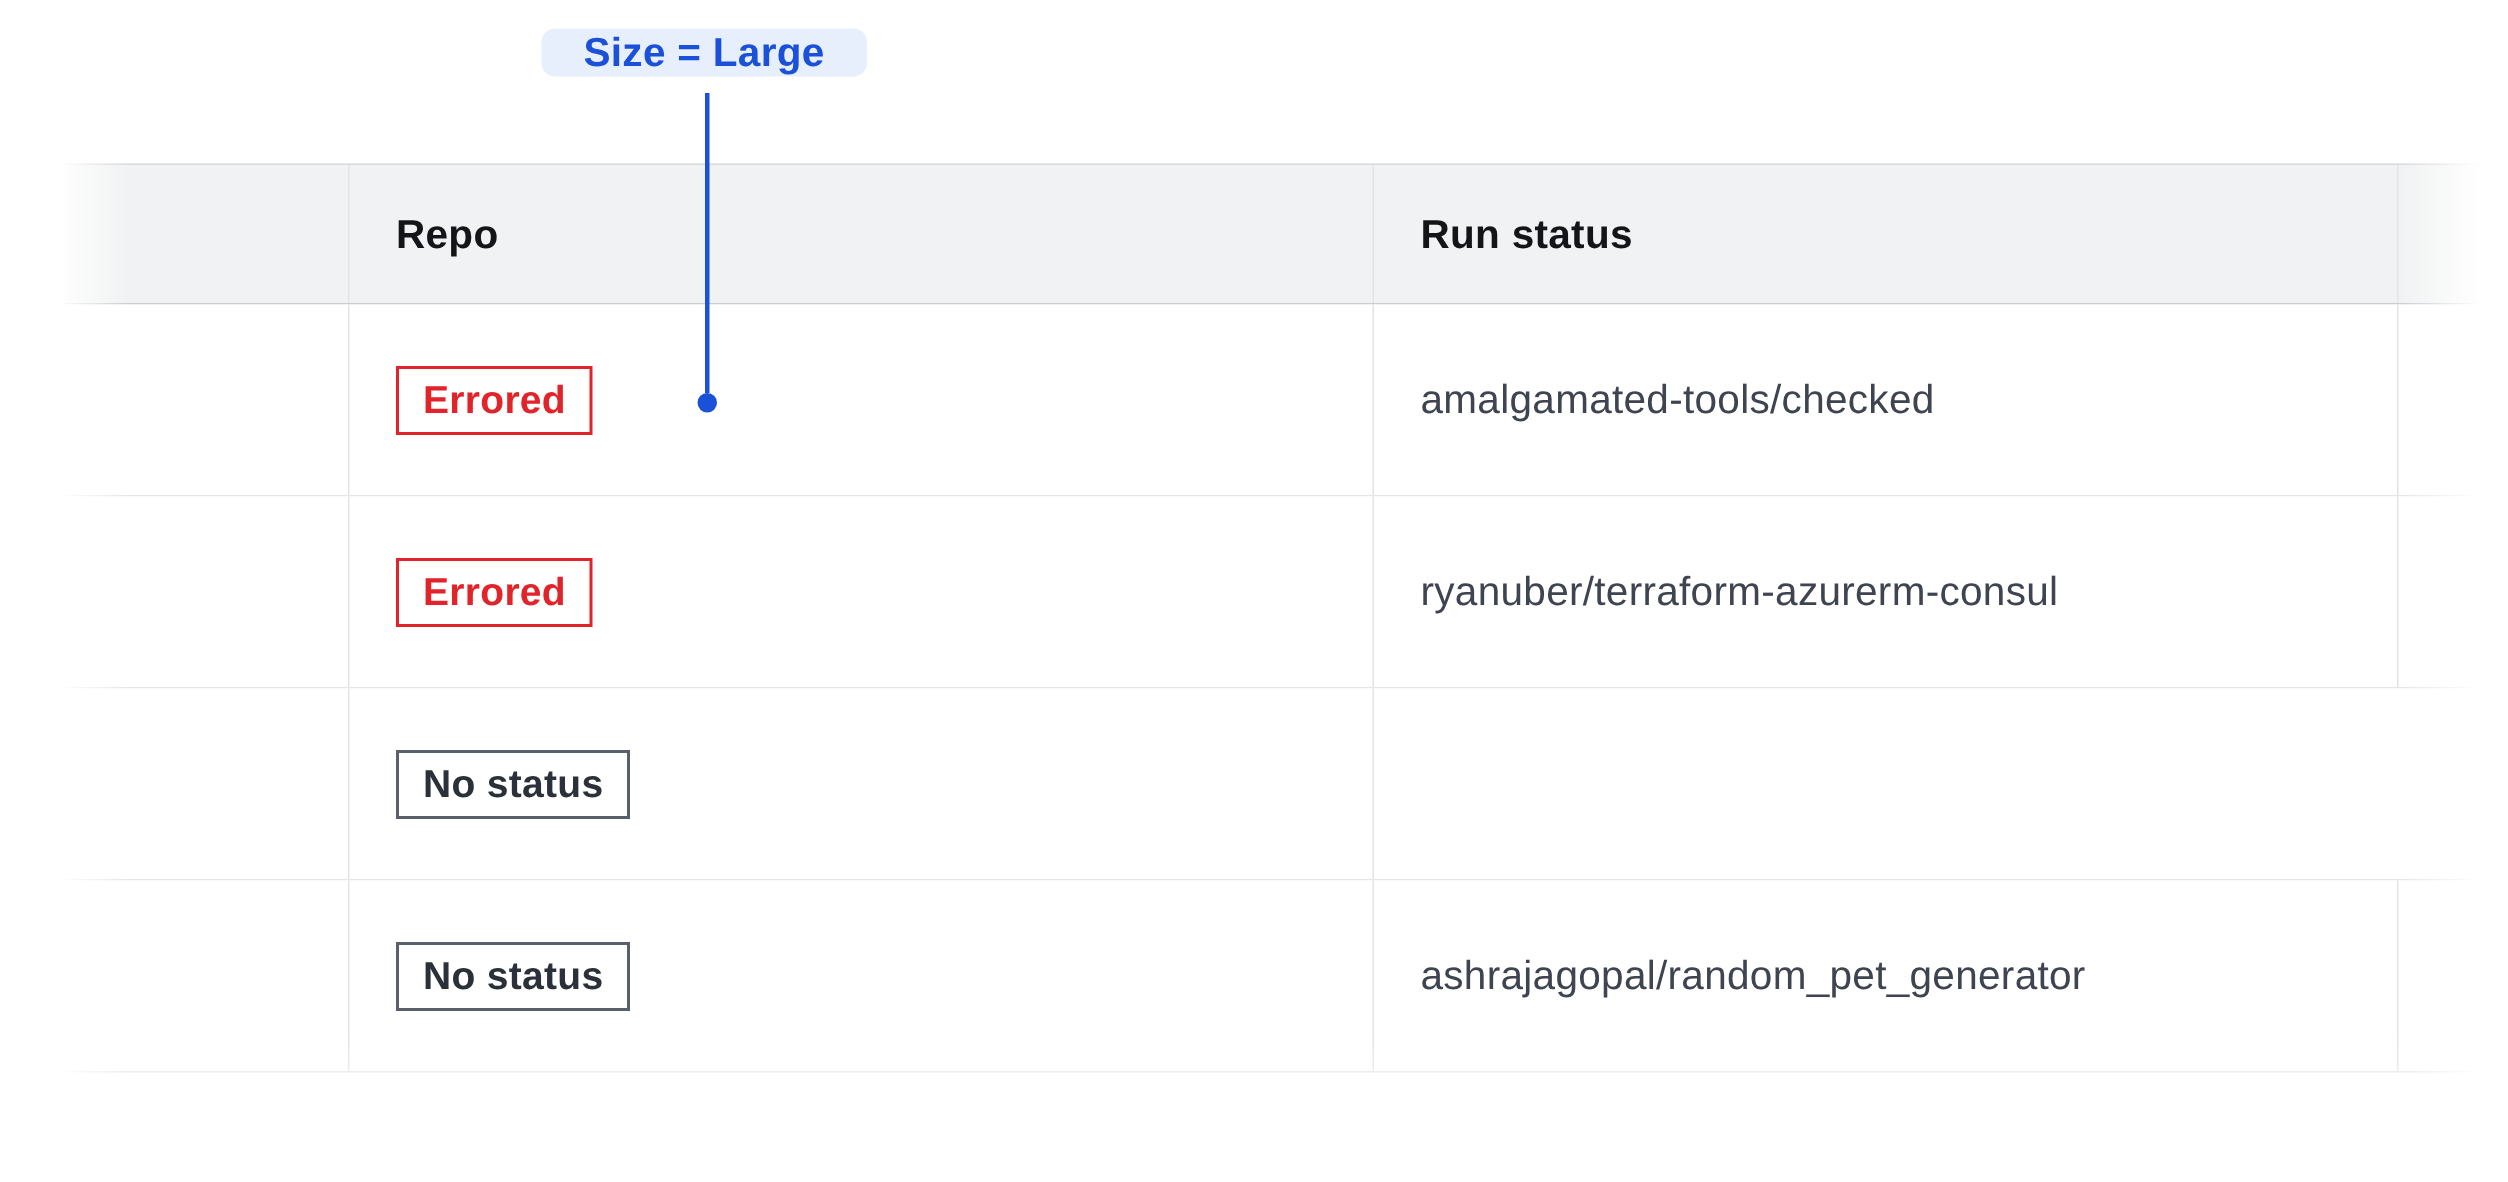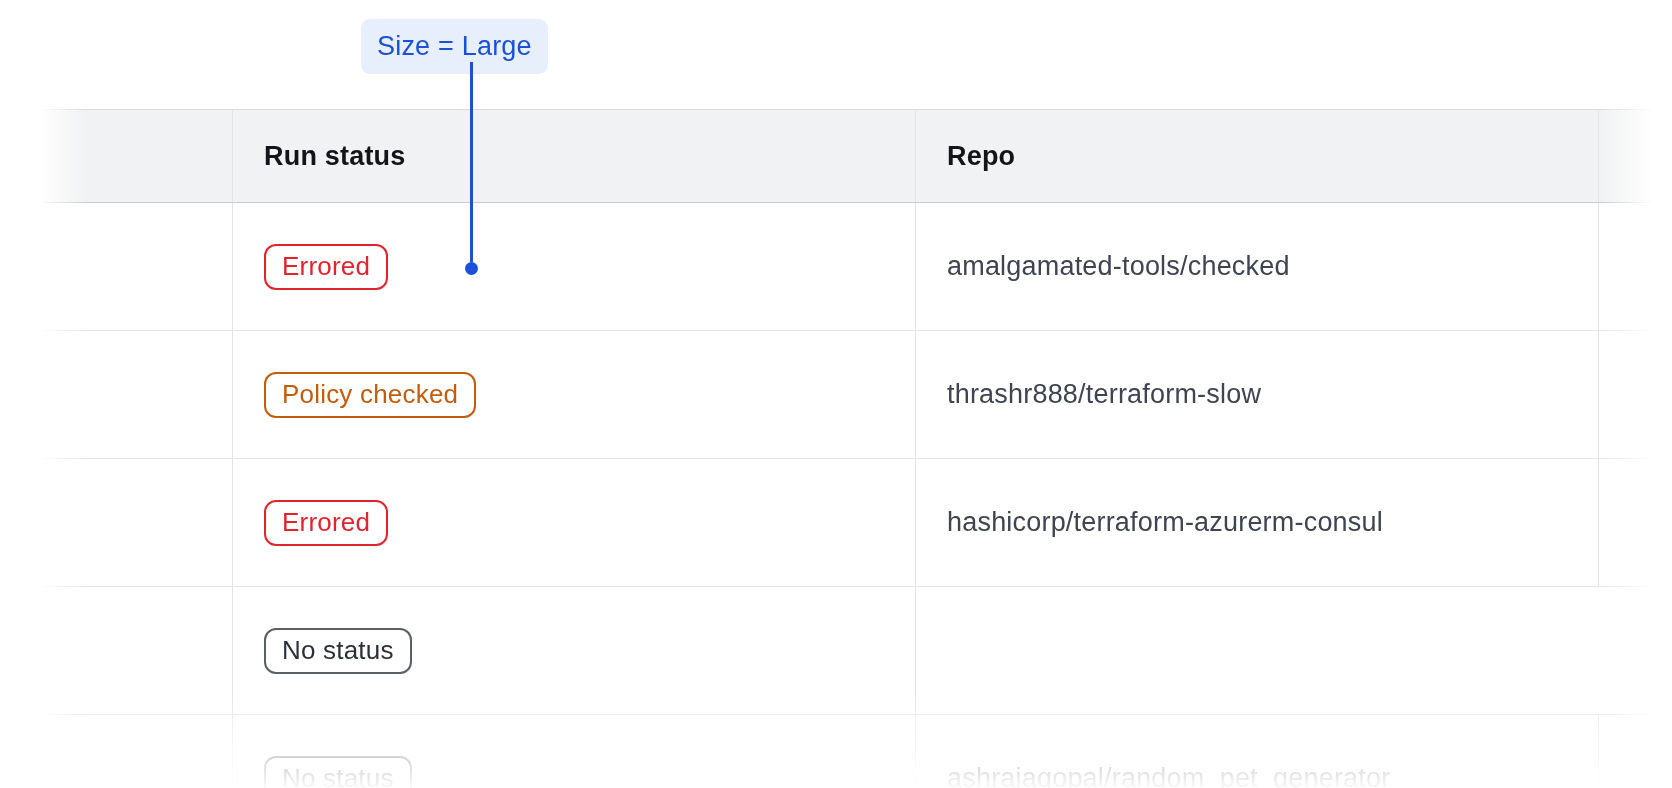--- a/index.html
+++ b/index.html
@@ -62,38 +62,38 @@
   .td.leading{padding-left:0;}
   .td.divided{border-left:1px solid var(--border-col);}
   .td.repo{
     font-size:27px;color:var(--repo-text);letter-spacing:.2px;
   }
 
   
   .badge{
     display:inline-flex;align-items:center;justify-content:center;
     height:46px;padding:0 16px;box-sizing:border-box;
-    border:2px solid;border-radius:12px;
-    font-size:26px;font-weight:400;letter-spacing:.2px;
+    border:2px solid;border-radius:0;
+    font-size:26px;font-weight:700;letter-spacing:.2px;
     white-space:nowrap;background:#ffffff;
   }
   .badge--errored{color:var(--errored);border-color:var(--errored);}
   .badge--policy{color:var(--policy-checked);border-color:var(--policy-checked);}
   .badge--neutral{color:var(--no-status-text);border-color:var(--no-status-border);text-align:center;}
 
   
   .annotation{position:absolute;left:0;top:0;z-index:10;}
   .callout-pill{
     position:absolute;left:361px;top:19px;
-    height:55px;padding:0 16px;
+    height:32px;padding:0 28px;
     display:inline-flex;align-items:center;
     background:var(--accent-bg);
     border-radius:9px;
     color:var(--accent);
-    font-size:27px;font-weight:400;letter-spacing:.2px;
+    font-size:27px;font-weight:700;letter-spacing:.2px;
     white-space:nowrap;
   }
   .callout-line{
     position:absolute;left:470px;top:62px;
     width:3px;height:200px;
     background:var(--accent);
   }
   .callout-dot{
     position:absolute;left:465px;top:262px;
     width:13px;height:13px;border-radius:50%;
@@ -117,49 +117,41 @@
 </style>
 </head>
 <body>
 
 <div class="canvas">
 
   <div class="table">
 
     <div class="thead">
       <div class="th leading"></div>
+      <div class="th divided">Repo</div>
       <div class="th divided">Run status</div>
-      <div class="th divided">Repo</div>
       <div class="th divided"></div>
     </div>
 
     <div class="tr">
       <div class="td leading"></div>
       <div class="td divided">
         <span class="badge badge--errored">Errored</span>
       </div>
       <div class="td divided repo">amalgamated-tools/checked</div>
       <div class="td divided"></div>
     </div>
 
-    <div class="tr">
-      <div class="td leading"></div>
-      <div class="td divided">
-        <span class="badge badge--policy">Policy checked</span>
-      </div>
-      <div class="td divided repo">thrashr888/terraform-slow</div>
-      <div class="td divided"></div>
-    </div>
 
     <div class="tr">
       <div class="td leading"></div>
       <div class="td divided">
         <span class="badge badge--errored">Errored</span>
       </div>
-      <div class="td divided repo">hashicorp/terraform-azurerm-consul</div>
+      <div class="td divided repo">ryanuber/terraform-azurerm-consul</div>
       <div class="td divided"></div>
     </div>
 
     <div class="tr">
       <div class="td leading"></div>
       <div class="td divided">
         <span class="badge badge--neutral">No status</span>
       </div>
       <div class="td divided"></div>
     </div>

